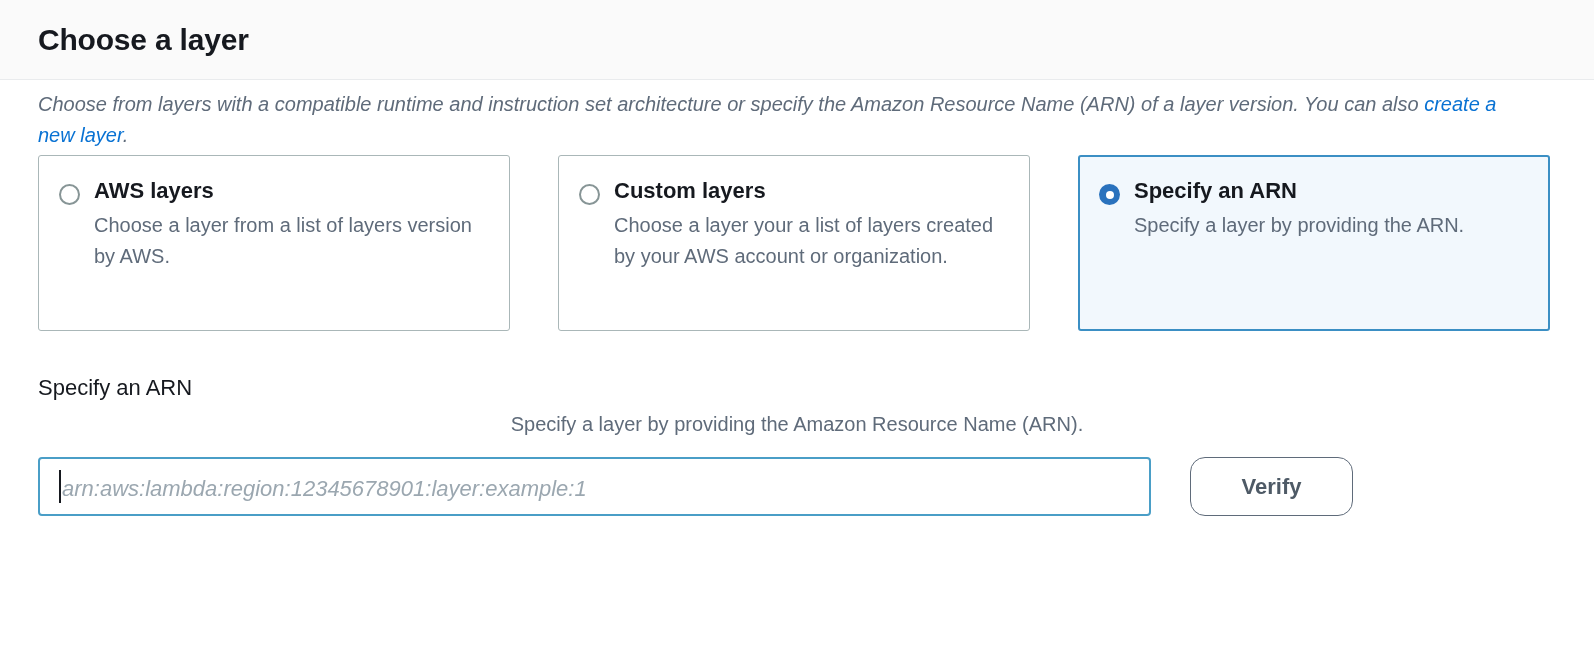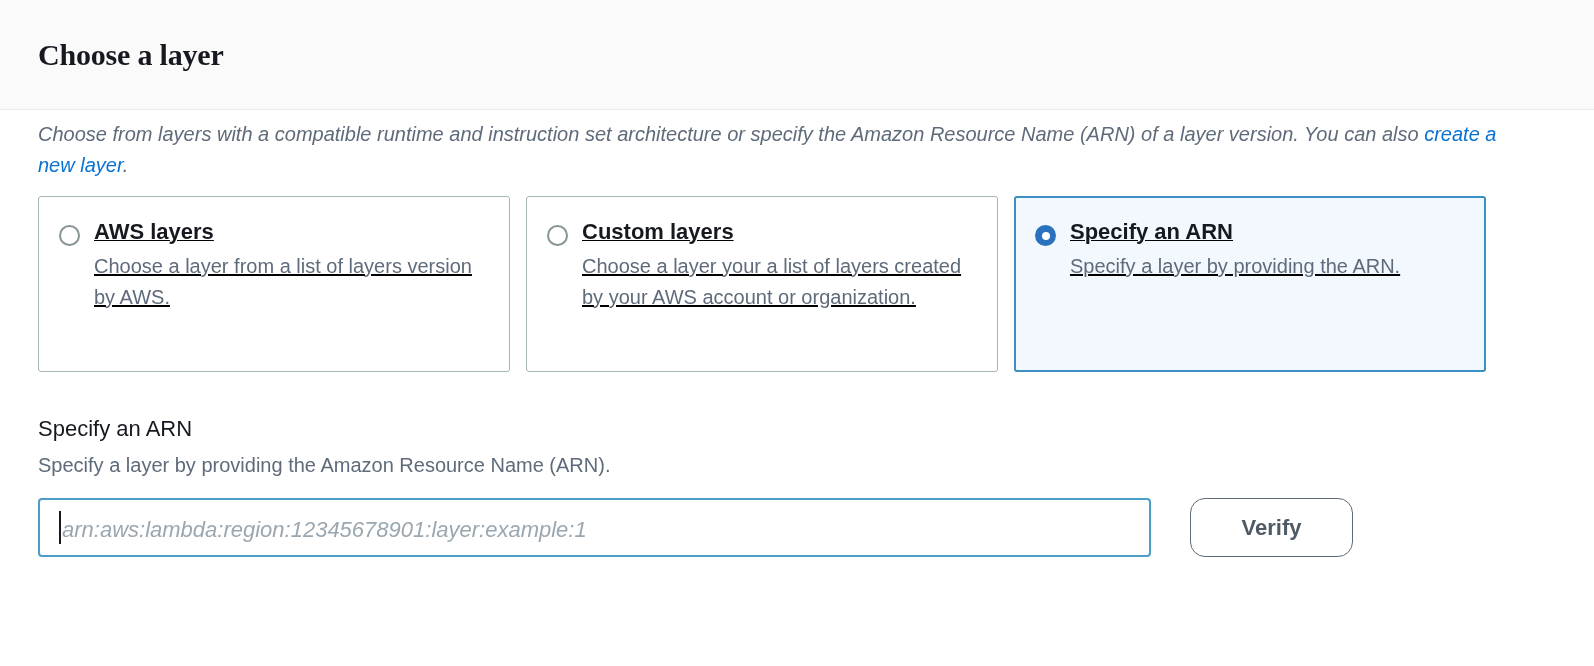--- a/index.html
+++ b/index.html
@@ -18,28 +18,27 @@
   .panel {
     width: 1594px;
     height: 666px;
     background: #ffffff;
     position: relative;
     box-sizing: border-box;
   }
 
   
   .panel-header {
-    height: 110px;
+    height: 80px;
     background: #fafafa;
     border-bottom: 1px solid #e9ebed;
     box-sizing: border-box;
     display: flex;
     align-items: center;
     padding: 0 38px;
-    font-family: Liberation Serif, serif;
   }
   .panel-title {
     font-size: 30px;
     font-weight: bold;
     color: #16191f;
     letter-spacing: -0.2px;
     line-height: 1.1;
   }
 
   
@@ -78,23 +77,22 @@
   }
   .inline-link {
     color: #0972d3;
     text-decoration: none;
     cursor: pointer;
   }
 
   
   .tile-row {
     display: flex;
-    gap: 16px;
-    margin-top: 15px;
-    text-decoration: underline;
+    gap: 48px;
+    margin-top: 4px;
   }
   .tile {
     flex: 0 0 472px;
     width: 472px;
     min-height: 176px;
     box-sizing: border-box;
     border: 1px solid #aab7b8;
     border-radius: 3px;
     background: #ffffff;
     padding: 22px 20px 20px 20px;
@@ -158,20 +156,21 @@
   .section-label {
     font-size: 22px;
     color: #16191f;
     line-height: 1.2;
   }
   .section-desc {
     margin-top: 8px;
     font-size: 20px;
     color: #5f6b7a;
     line-height: 1.5;
+    text-align: center;
   }
 
   .input-row {
     margin-top: 18px;
     display: flex;
     align-items: flex-start;
     gap: 39px;
   }
   .arn-input-wrap {
     position: relative;

